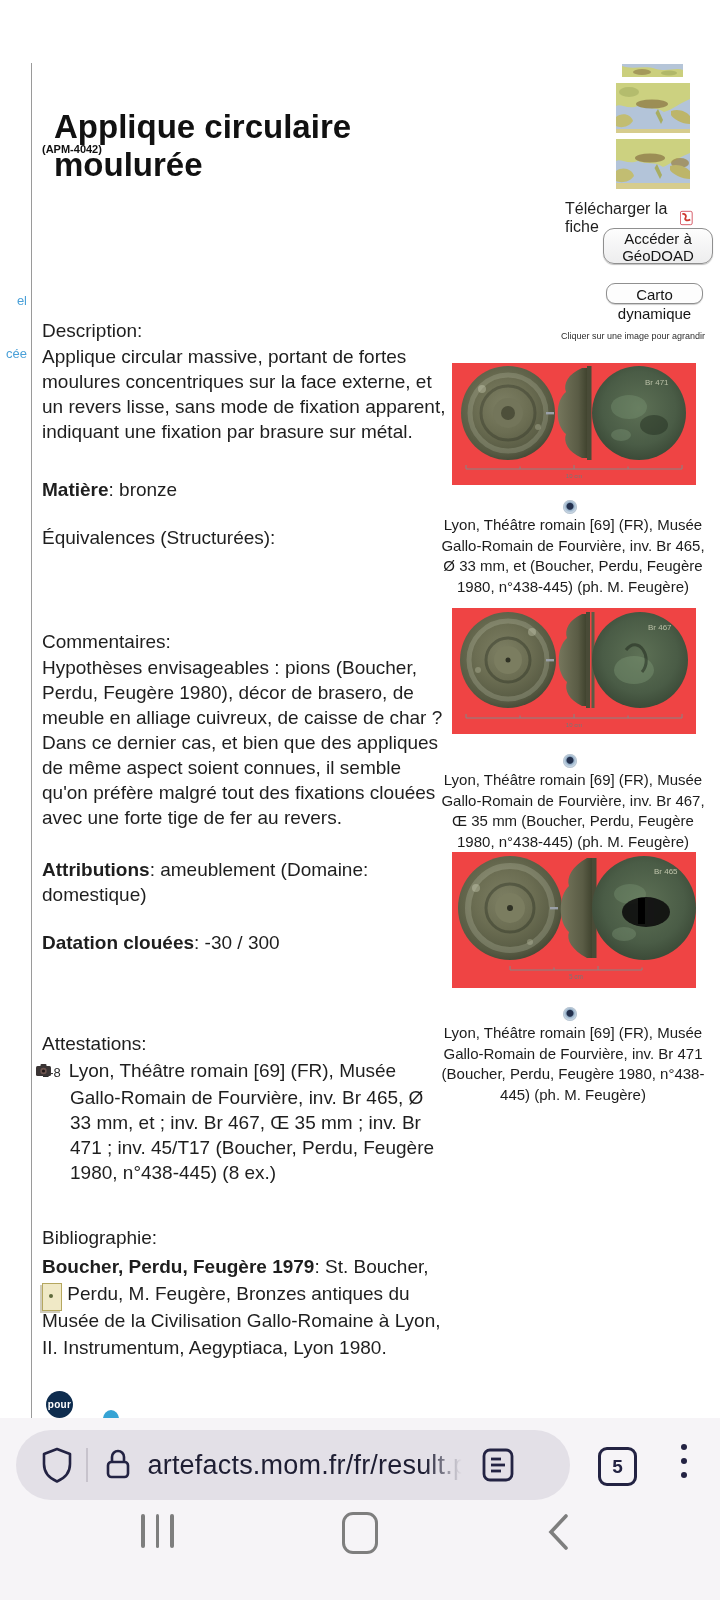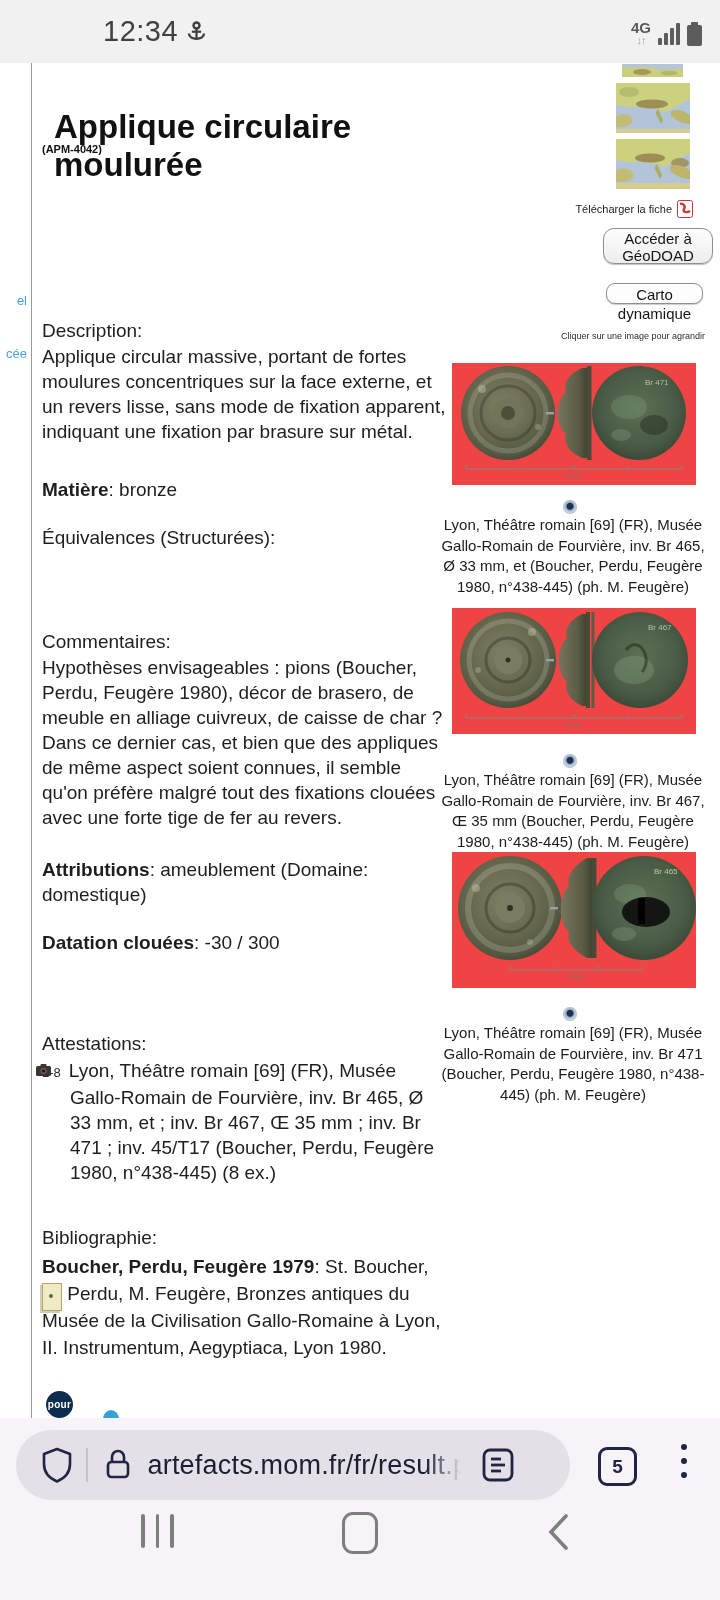--- a/index.html
+++ b/index.html
@@ -41,21 +41,21 @@
   .bib-thumb{position:absolute;left:0;width:18px;height:26px;background:#f0e9c6;border:1.5px solid #b5a75f;
              box-shadow:-2px 2px 0 rgba(120,110,60,.35);}
   .bib-thumb i{position:absolute;left:6px;top:10px;width:4px;height:4px;border-radius:50%;background:#5e6a3c;}
   .cnrs{position:absolute;width:27px;height:27px;border-radius:50%;background:#0e2c4e;color:#fff;
         display:flex;align-items:center;justify-content:center;font-size:10px;font-weight:700;letter-spacing:.3px;}
   .bluedot{position:absolute;width:16px;height:9px;border-radius:50% 50% 0 0/100% 100% 0 0;background:#36a3d4;}
 
   
   .rp-map{position:absolute;cursor:pointer;}
   .dl-row{position:absolute;display:flex;align-items:center;justify-content:flex-end;gap:5px;cursor:pointer;}
-  .dl-row span{font-size:11px;color:#1e1e1e;}
+  .dl-row span{font-size:16px;color:#1e1e1e;}
   .btn{position:absolute;box-sizing:border-box;border:1px solid #8f8f8f;background:linear-gradient(#fdfdfd,#ededee);
        color:#151515;text-align:center;cursor:pointer;}
   .btn-geodoad{border-radius:11px;font-size:15px;line-height:16.5px;padding-top:2px;box-shadow:0 1px 1px rgba(0,0,0,.25);}
   .btn-carto{border-radius:9px;font-size:15px;line-height:19px;background:#fdfdfd;box-shadow:0 1px 1px rgba(0,0,0,.2);}
   .hint{position:absolute;font-size:9px;color:#2d2d2d;text-align:right;}
   .photo{position:absolute;background:#ef4444;cursor:pointer;}
   .mini-icon{position:absolute;width:14px;height:14px;border-radius:50%;cursor:pointer;
              background:radial-gradient(circle at 50% 45%, #23304d 0 3px, #96b0c8 4px, #d8e4ef 7px);
              box-shadow:0 0 0 1px #b9c6d2 inset;}
   .caption{position:absolute;font-size:15px;line-height:20.5px;color:#1c1c1c;text-align:center;}
@@ -78,47 +78,20 @@
   .nav-recents{position:absolute;left:141px;top:4px;display:flex;gap:11px;cursor:pointer;}
   .nav-recents i{width:3.5px;height:34px;background:#7e7e7e;border-radius:2px;}
   .nav-home{position:absolute;left:342px;top:2px;width:30px;height:36px;border:3.5px solid #7e7e7e;border-radius:11px;cursor:pointer;}
   .nav-back{position:absolute;left:545px;top:2px;cursor:pointer;}
 </style>
 </head>
 <body>
 
 <div id="screen">
 
-  <div class="statusbar">
-    <div class="sb-time">12:34</div>
-    <div class="sb-appicon">
-      <svg width="21" height="23" viewBox="0 0 21 23">
-        <circle cx="10.5" cy="4.5" r="3" fill="none" stroke="#3f3f3f" stroke-width="2.4"></circle>
-        <rect x="9.4" y="7" width="2.2" height="11.5" fill="#3f3f3f"></rect>
-        <rect x="5.8" y="9.6" width="9.4" height="2.2" fill="#3f3f3f"></rect>
-        <path d="M3,12.5 C3,19.5 18,19.5 18,12.5" fill="none" stroke="#3f3f3f" stroke-width="2.4"></path>
-      </svg>
-    </div>
-    <div class="sb-right">
-      <div class="sb-4g">
-        <span class="g">4G</span>
-        <span class="arrows">↓↑</span>
-      </div>
-      <div class="sb-signal">
-        <i style="height:7px"></i>
-          <i style="height:12px"></i>
-          <i style="height:17px"></i>
-          <i style="height:22px"></i>
-      </div>
-      <div class="sb-batt">
-          <div class="cap"></div>
-          <div class="body"></div>
-        </div>
-    </div>
-  </div>
 
   <div class="content">
     <div class="vline"></div>
     <div class="frag" style="top:230px">el</div>
     <div class="frag" style="top:283px">cée</div>
 
     <div class="leftcol">
       <h1 class="title abs" style="top:33px">Applique circulaire moulurée</h1>
       <p class="code abs" style="top:80px">(APM-4042)</p>
 

